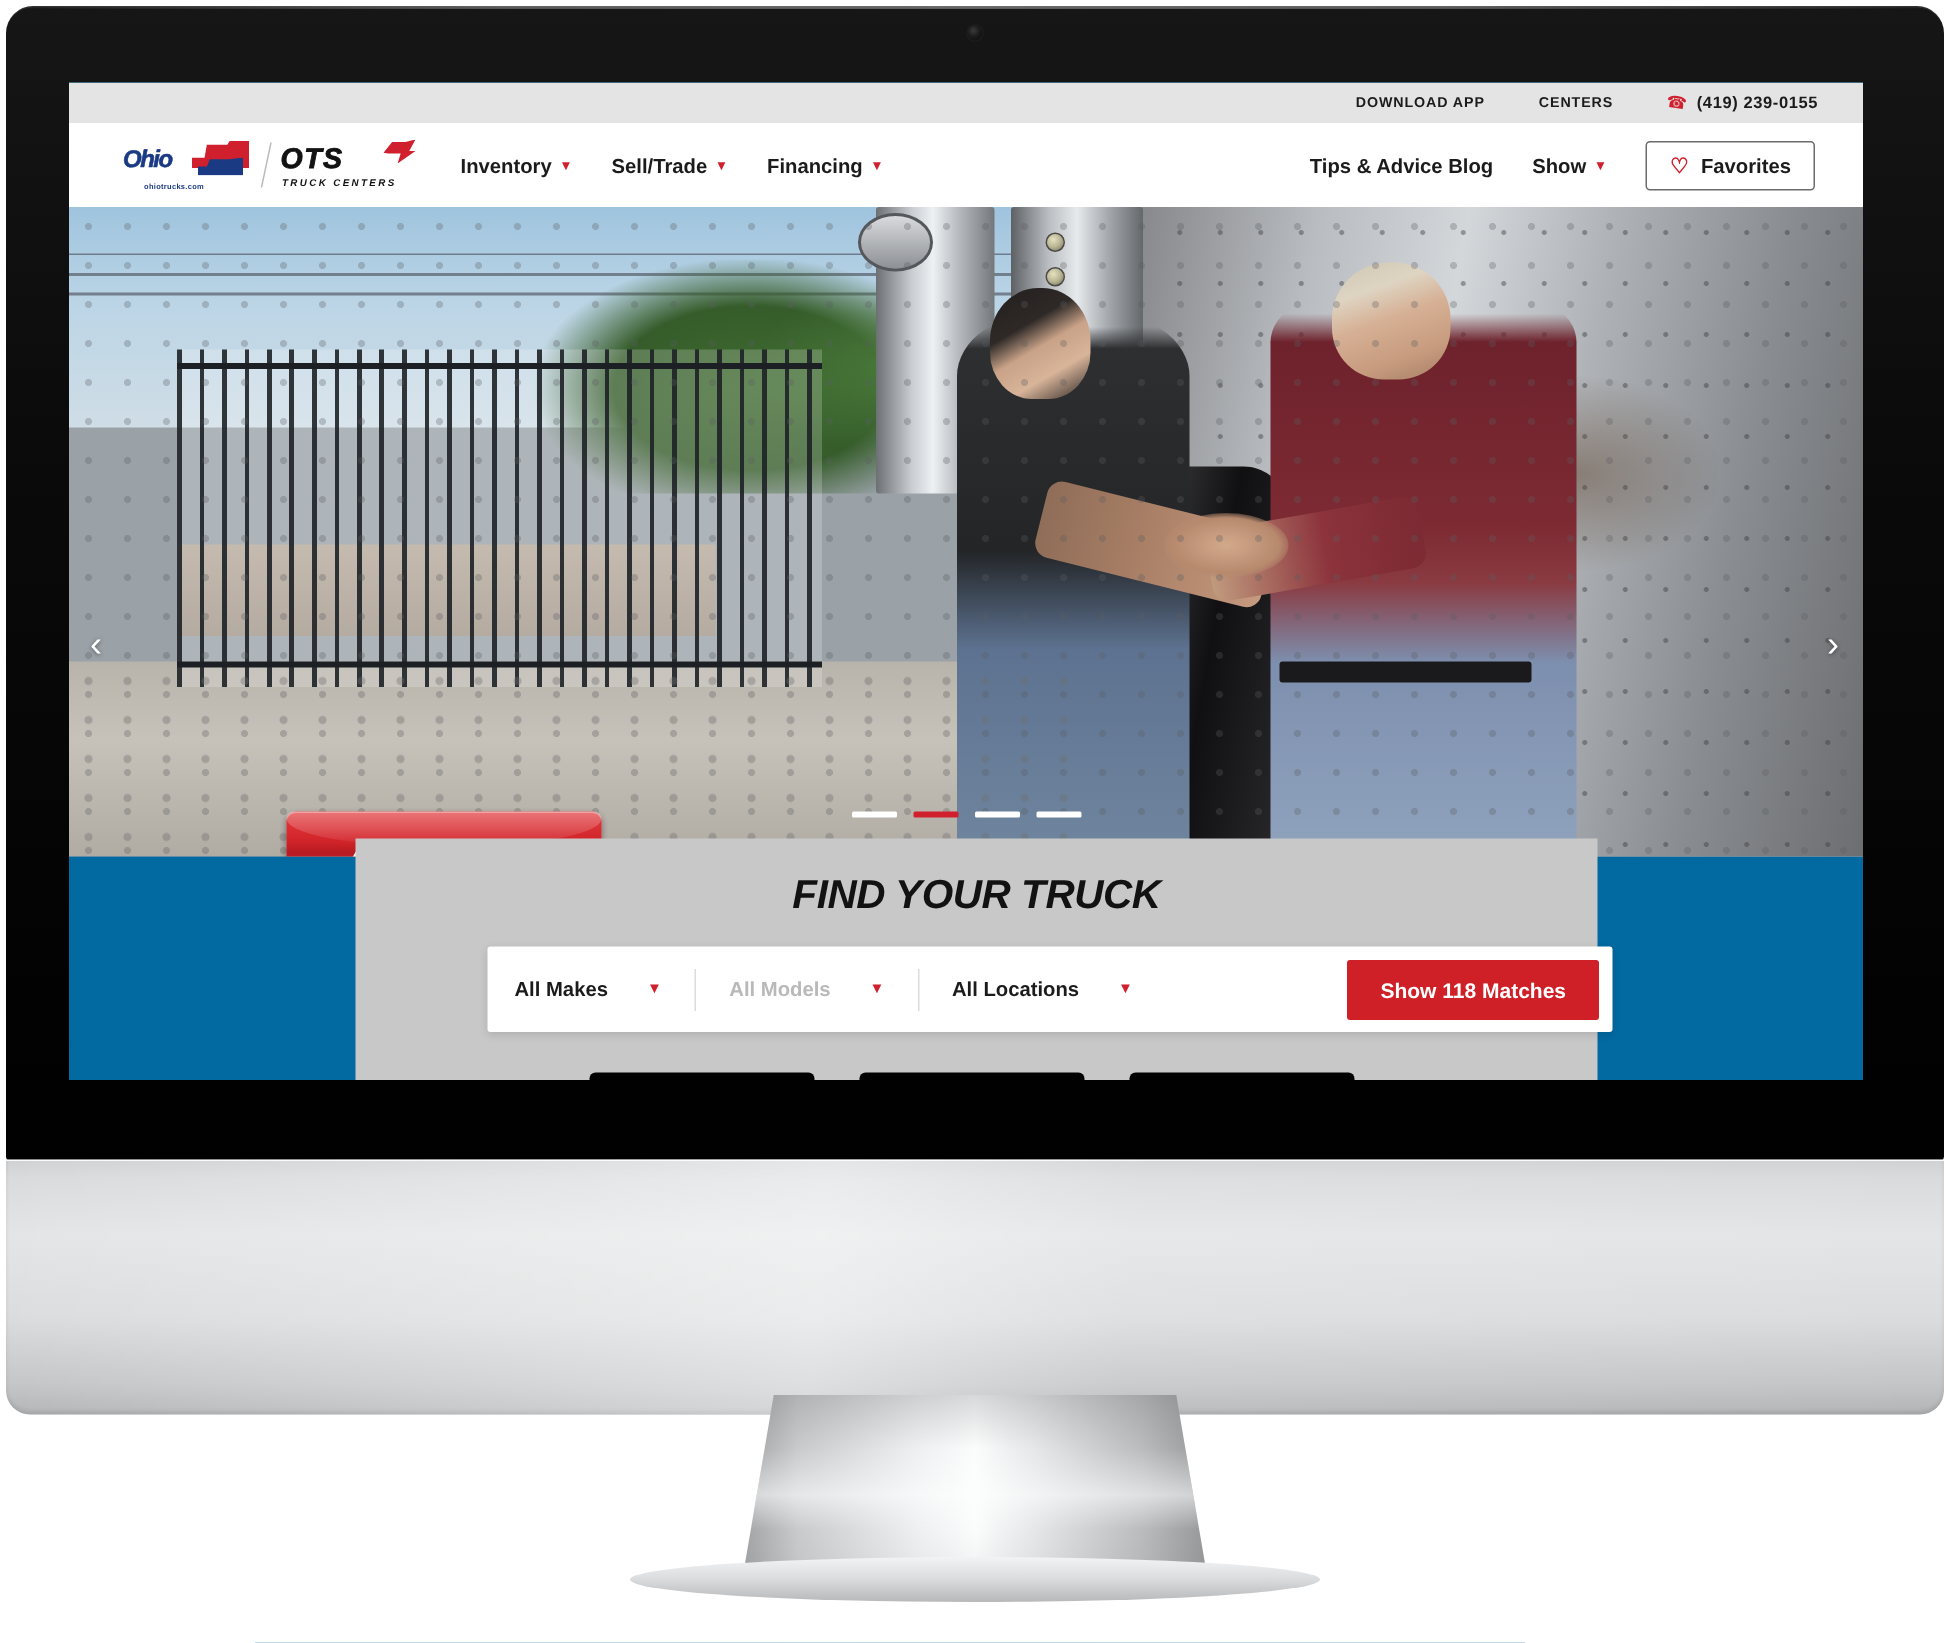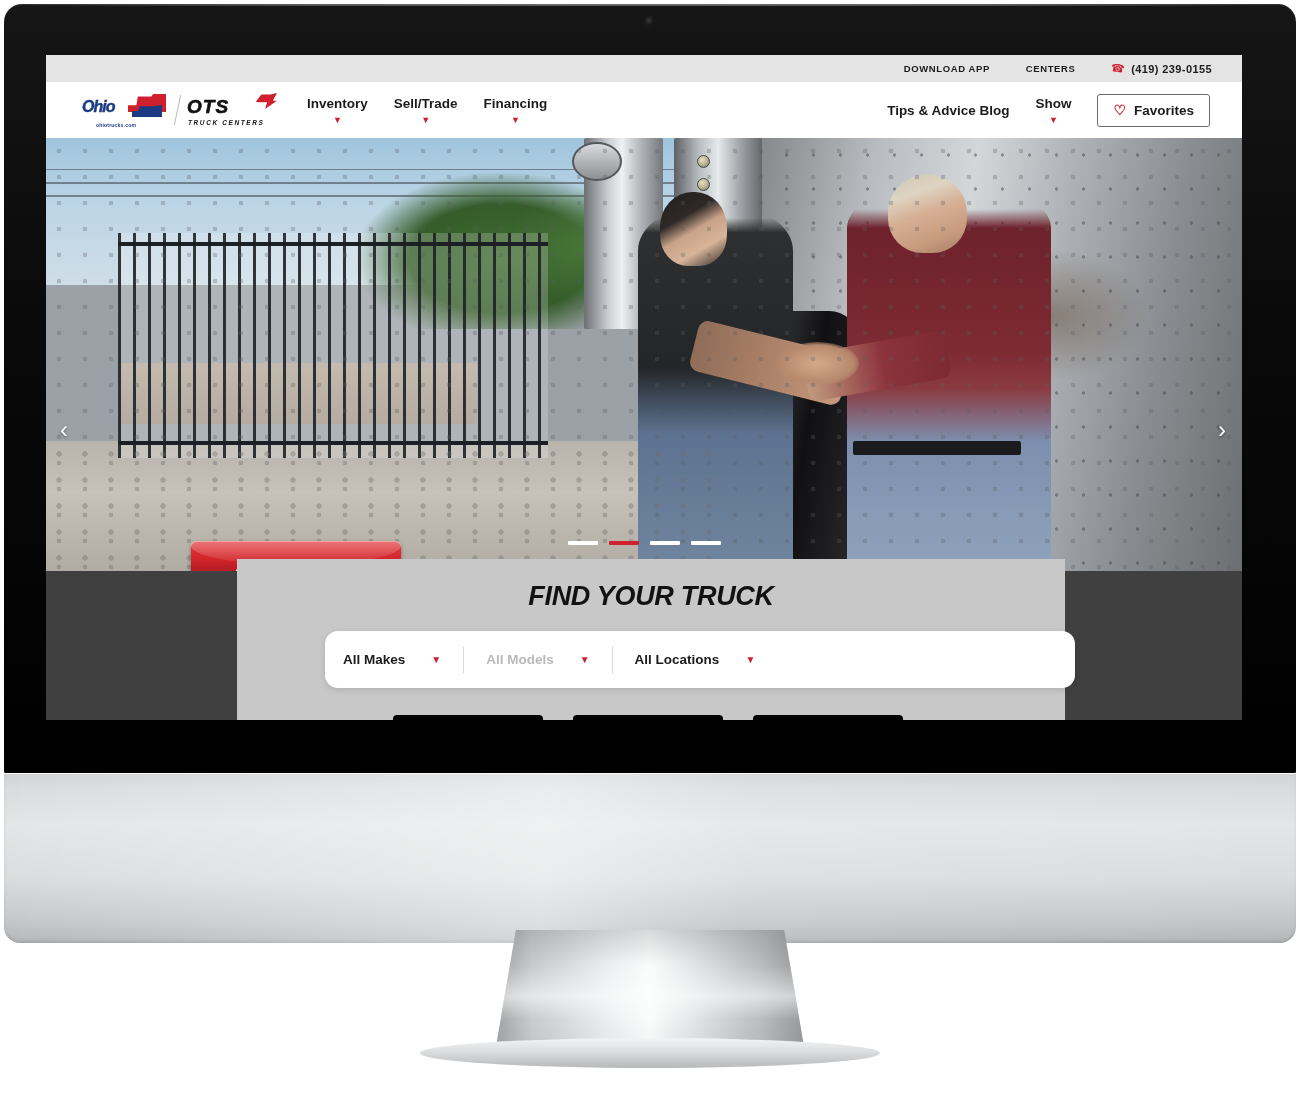--- a/index.html
+++ b/index.html
@@ -63,21 +63,21 @@
     position: absolute; left: 320px; top: 1028px; width: 660px; height: 64px;
     border-radius: 50%;
     background: radial-gradient(ellipse at 50% 50%, rgba(0,0,0,.72) 0%, rgba(0,0,0,.45) 38%, rgba(0,0,0,.14) 66%, rgba(0,0,0,0) 78%);
     filter: blur(3px);
     z-index: -1;
   }
 
   
   #screen {
     position: absolute; left: 46px; top: 55px; width: 1196px; height: 665px;
-    background: #404040; overflow: hidden;
+    background: #0369a1; overflow: hidden;
   }
 
   
   .utility-bar {
     height: 27px; background: #e4e4e4; display: flex; align-items: center;
     justify-content: flex-end; padding-right: 30px; gap: 0px;
   }
   .util-link {
     font-size: 9.5px; font-weight: 700; letter-spacing: .6px;
     color: #1b1b1b; margin-left: 36px; text-decoration: none; white-space: nowrap;
@@ -127,21 +127,21 @@
     clip-path: polygon(18% 55%, 40% 10%, 74% 10%, 100% 0%, 84% 48%, 100% 48%, 54% 100%, 62% 58%, 30% 58%);
   }
   .logo-ots .tc {
     position: absolute; left: 1px; bottom: 1px; font-size: 6.5px; font-weight: 800;
     letter-spacing: 1.6px; color: #121212; font-style: italic;
   }
   .nav-left { display: flex; align-items: center; gap: 26px; margin-left: 30px; }
   .nav-right { display: flex; align-items: center; gap: 26px; margin-left: auto; }
   .nav-item {
     display: flex; align-items: center; gap: 5px;
-    font-size: 13.5px; font-weight: 600; color: #1b1b1b; white-space: nowrap; cursor: pointer; flex-direction: column;
+    font-size: 13.5px; font-weight: 600; color: #1b1b1b; white-space: nowrap; cursor: pointer;
   }
   .chev { color: #d0202d; font-size: 9px; line-height: 1; }
   .fav-btn {
     display: flex; align-items: center; gap: 8px;
     border: 1.5px solid #6b6b6b; border-radius: 3px;
     padding: 8px 15px; font-size: 13.5px; font-weight: 600; color: #1b1b1b;
     background: #fff; cursor: pointer;
   }
   .heart { color: #d0202d; font-size: 14px; line-height: 1; }
 
@@ -324,21 +324,21 @@
     position: absolute; left: 150px; top: 504px; width: 828px; height: 161px;
     background: #c8c8c8;
     margin-left: 41px;
   }
   .find-title {
     text-align: center; padding-top: 22px;
     font-size: 27px; font-weight: 800; font-style: italic; letter-spacing: -.3px; color: #121212;
   }
   .search-bar {
     position: absolute; left: 88px; top: 72px; width: 750px; height: 57px;
-    background: #fff; border-radius: 13px;
+    background: #fff; border-radius: 2px;
     box-shadow: 0 2px 6px rgba(0,0,0,.12);
     display: flex; align-items: center; padding: 0 9px 0 18px;
   }
   .sel {
     display: flex; align-items: center; gap: 26px; height: 30px;
     font-size: 13.5px; font-weight: 600; color: #1b1b1b; cursor: pointer; white-space: nowrap;
   }
   .sel.disabled { color: #b9b9b9; }
   .sel .chev2 { color: #d0202d; font-size: 10px; }
   .sel.disabled .chev2 { color: #d0202d; }
@@ -489,20 +489,21 @@
         <div class="vdiv"></div>
         <div class="sel disabled">
           <span>All Models</span>
           <span class="chev2">▼</span>
         </div>
         <div class="vdiv"></div>
         <div class="sel">
           <span>All Locations</span>
           <span class="chev2">▼</span>
         </div>
+        <button class="show-btn">Show 118 Matches</button>
       </div>
     </div>
 
     <div class="cards-row">
       <div class="card-top"></div>
       <div class="card-top"></div>
       <div class="card-top"></div>
     </div>
 
   </div>

